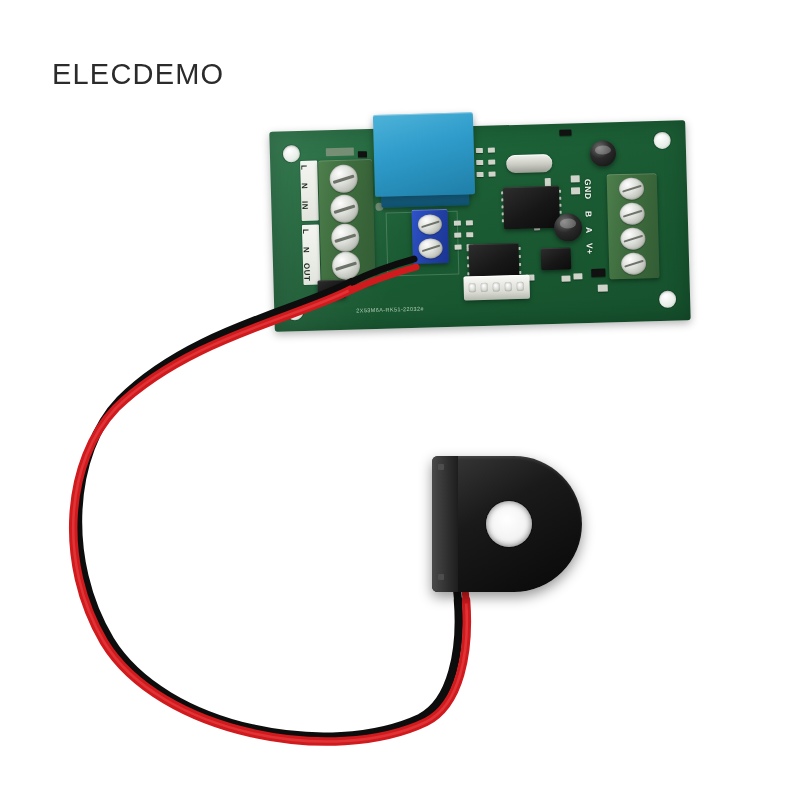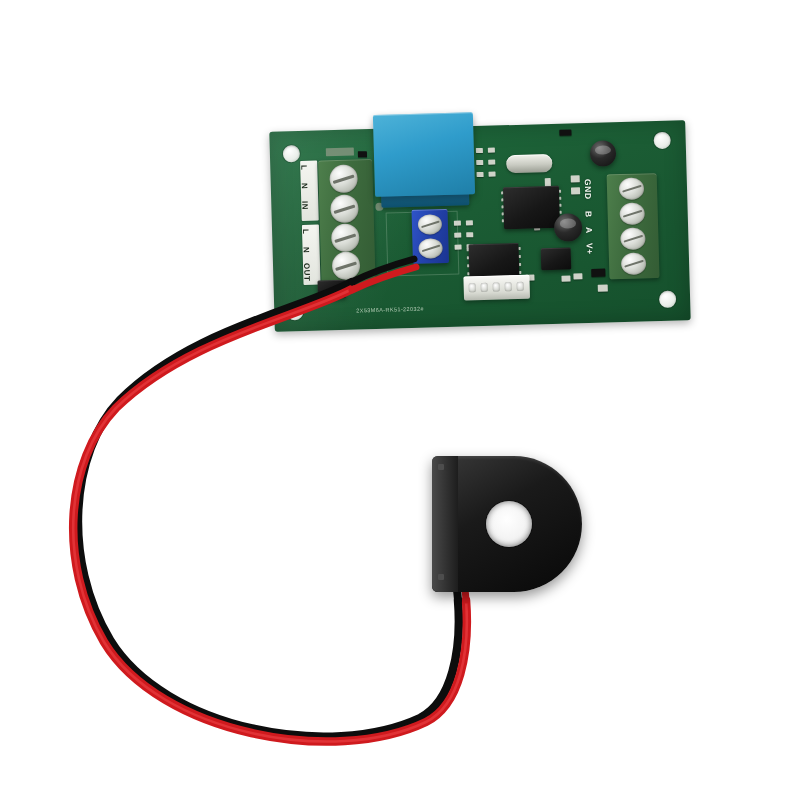--- a/index.html
+++ b/index.html
@@ -190,20 +190,21 @@
   .ct-notch{position:absolute;width:6px;height:6px;background:#4d4d4d;border-radius:1px;}
 
   
   #wires{position:absolute;left:0;top:0;width:800px;height:800px;pointer-events:none;}
 </style>
 </head>
 <body style="background: rgb(255, 255, 255);">
 
 <div id="stage">
 
+  <div id="watermark">ELECDEMO</div>
 
   <div id="pcb-wrap">
     <div id="pcb"></div>
 
     <div class="mhole" id="mh-tl"></div>
     <div class="mhole" id="mh-tr"></div>
     <div class="mhole" id="mh-br"></div>
     <div class="mhole" id="mh-bl"></div>
 
     <div class="pad" style="left:56px;top:18px;width:28px;height:8px;"></div>

